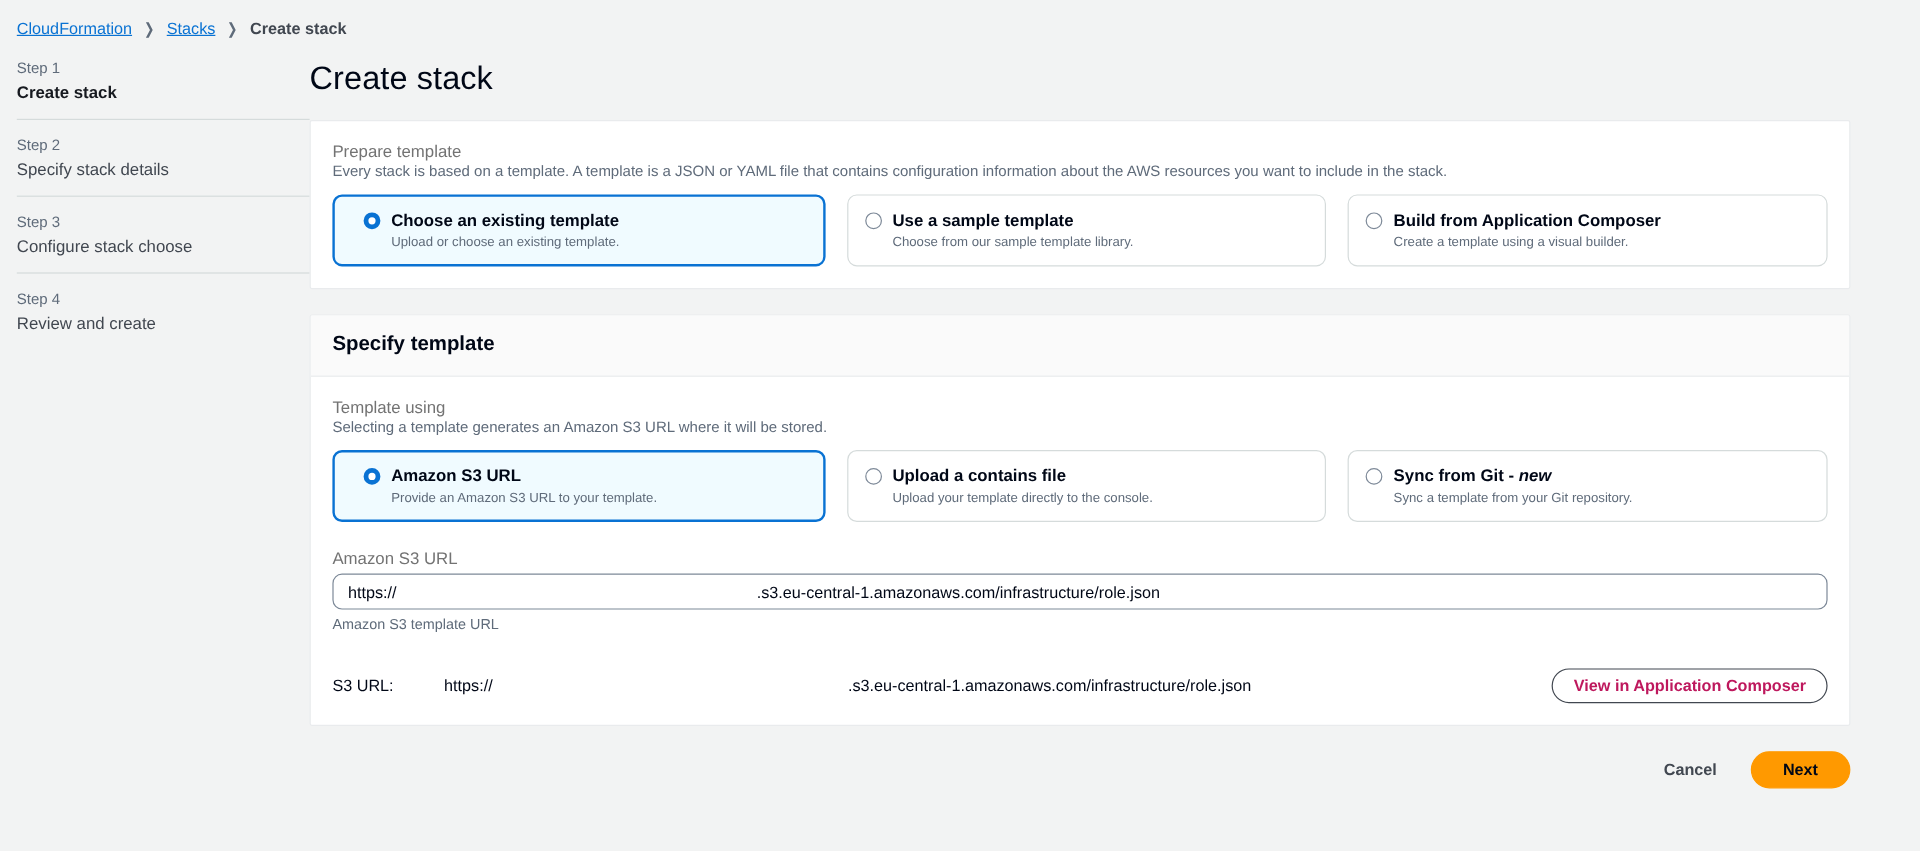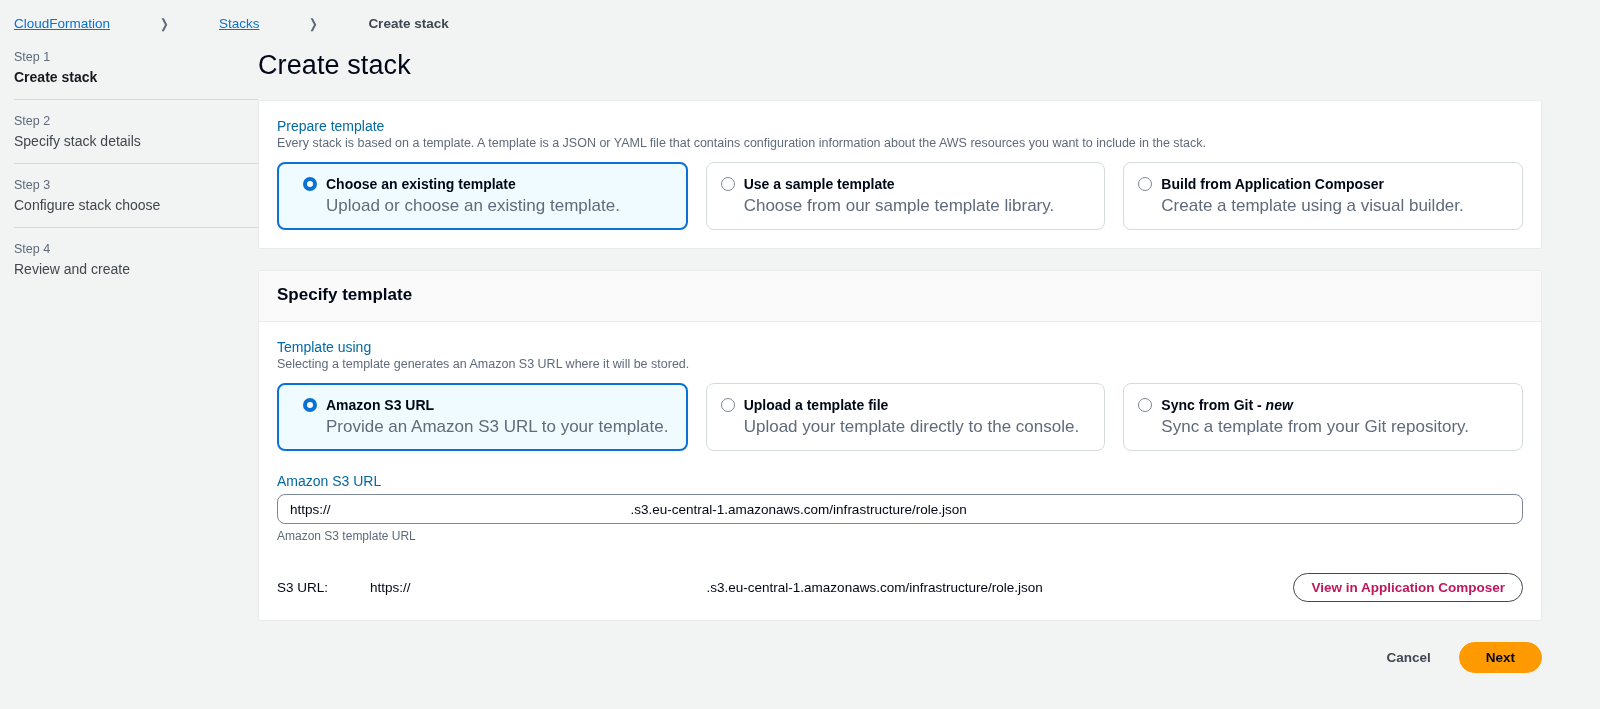--- a/index.html
+++ b/index.html
@@ -11,21 +11,20 @@
     color: #16191f;
     overflow: hidden;
   }
 
   
   .breadcrumb {
     display: flex; align-items: center;
     padding: 12px 0 0 14px;
     font-size: 13.5px;
     height: 34px;
-    gap: 40px;
   }
   .crumb-link {
     color: #0972d3;
     text-decoration: underline;
     cursor: pointer;
   }
   .crumb-current { color: #414750; font-weight: 700; }
   .crumb-sep {
     color: #5f6b7a;
     margin: 0 9px;
@@ -75,21 +74,21 @@
     border-bottom: 1px solid #e9ebed;
     padding: 14px 18px 15px 18px;
   }
   .card-header.tall { padding-bottom: 16px; }
   .card-title { font-size: 17px; font-weight: 700; color: #000716; }
   .card-subtitle {
     font-size: 12.5px; color: #5f6b7a; margin-top: 5px;
   }
   .card-body { padding: 17px 18px 18px 18px; }
 
-  .field-label { font-size: 14px; color: #0369a1; }
+  .field-label { font-size: 14px; color: #737373; }
   .field-desc { font-size: 12.5px; color: #5f6b7a; margin-top: 2px; }
 
   
   .tiles {
     display: flex;
     gap: 18px;
     margin-top: 12px;
   }
   .tile {
     flex: 1 1 0;
@@ -120,21 +119,21 @@
     border: 4px solid #0972d3;
     background: #fff;
   }
   .tile-text { min-width: 0; }
   .tile-label {
     font-size: 14px; font-weight: 700; color: #000716;
     white-space: nowrap;
   }
   .tile-label .new { font-style: italic; font-weight: 700; }
   .tile-desc {
-    font-size: 17px; color: #5f6b7a; margin-top: 3px;
+    font-size: 11px; color: #5f6b7a; margin-top: 3px;
     white-space: nowrap;
   }
 
   
   .input-block { margin-top: 22px; }
   .input-box {
     margin-top: 5px;
     border: 1px solid #7d8998;
     border-radius: 8px;
     background: #fff;
@@ -280,21 +279,21 @@
           <div class="tile selected">
             <span class="radio"></span>
             <span class="tile-text">
               <span class="tile-label">Amazon S3 URL</span>
               <span class="tile-desc" style="display:block">Provide an Amazon S3 URL to your template.</span>
             </span>
           </div>
           <div class="tile">
             <span class="radio"></span>
             <span class="tile-text">
-              <span class="tile-label">Upload a template file</span>
+              <span class="tile-label">Upload a contains file</span>
               <span class="tile-desc" style="display:block">Upload your template directly to the console.</span>
             </span>
           </div>
           <div class="tile">
             <span class="radio"></span>
             <span class="tile-text">
               <span class="tile-label"><span>Sync from Git - </span><span class="new">new</span></span>
               <span class="tile-desc" style="display:block">Sync a template from your Git repository.</span>
             </span>
           </div>

